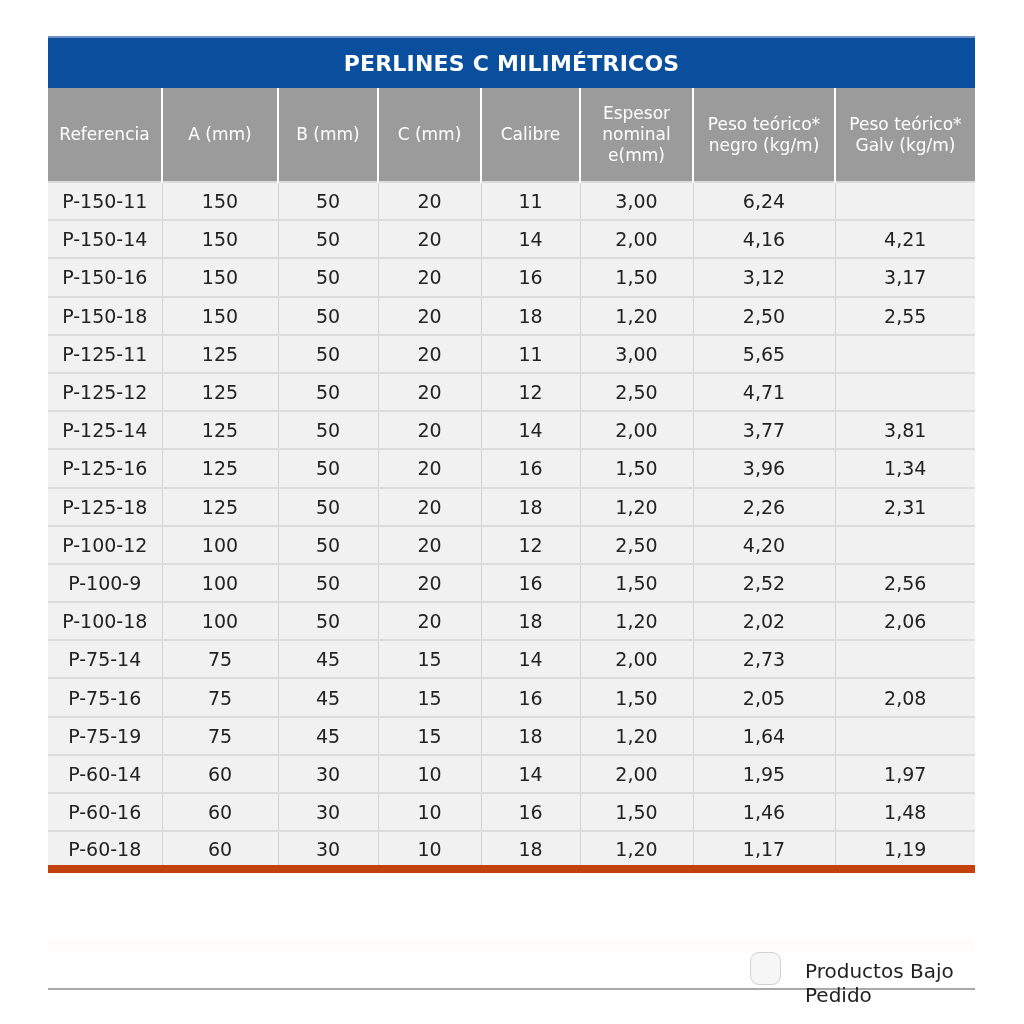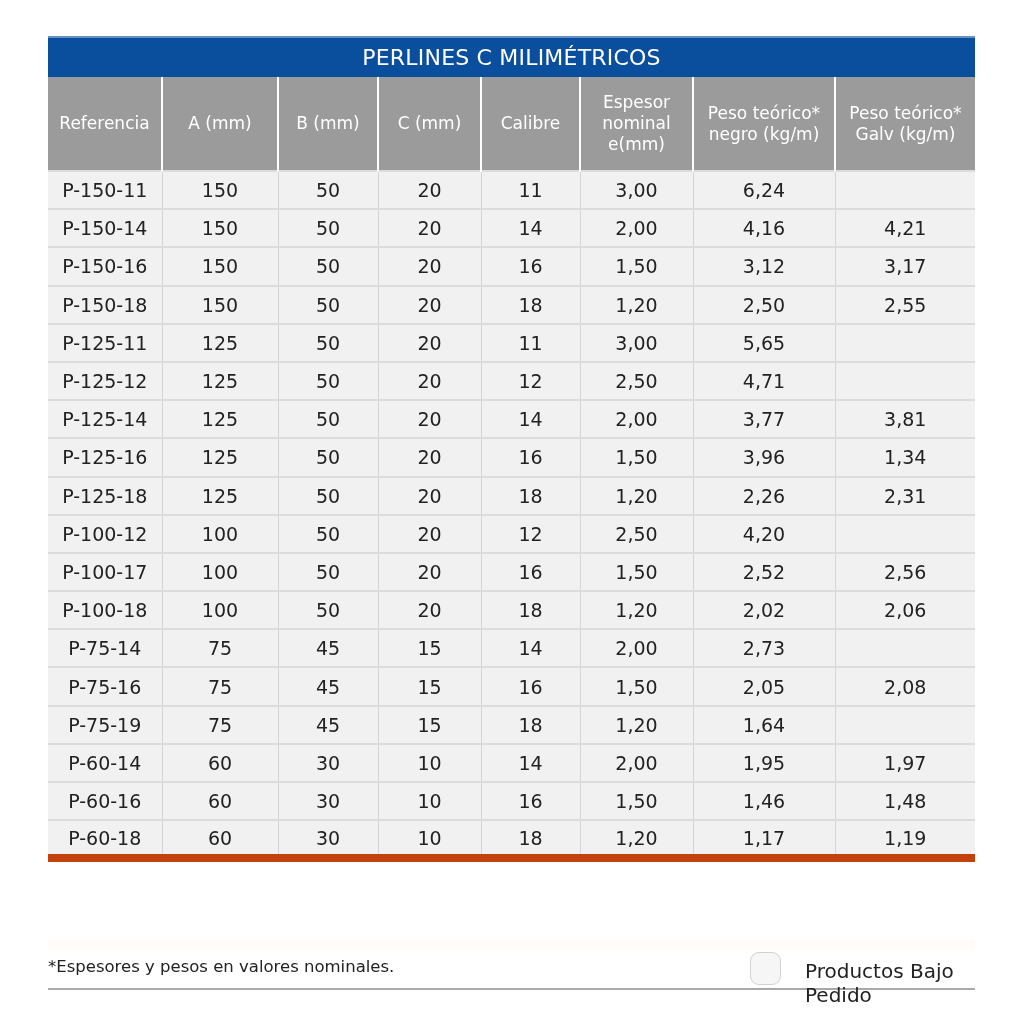--- a/index.html
+++ b/index.html
@@ -1,18 +1,18 @@
 <!DOCTYPE html>
 <html><head>
   <meta charset="utf-8">
   <style>
     html, body { margin:0; padding:0; background:#ffffff; }
     body { width:1024px; height:1024px; position:relative; overflow:hidden; font-family:"DejaVu Sans", sans-serif; }
     .wrap { position:absolute; left:48px; top:36px; width:927px; }
-    .title-bar { height:41px; background:#0a4f9e; color:#ffffff; font-weight:normal; font-size:22px; display:flex; align-items:center; justify-content:center; letter-spacing:0.2px; border-top:2px solid #6c8fc4; box-sizing:border-box; }
+    .title-bar { height:52px; background:#0a4f9e; color:#ffffff; font-weight:bold; font-size:22px; display:flex; align-items:center; justify-content:center; letter-spacing:0.2px; border-top:2px solid #6c8fc4; box-sizing:border-box; }
     table { border-collapse:collapse; width:927px; table-layout:fixed; }
     th { background:#9b9b9b; color:#ffffff; font-weight:normal; font-size:17px; line-height:21px; height:94px; padding:0 2px; text-align:center; vertical-align:middle; border-right:2px solid #ffffff; box-sizing:border-box; }
     th:last-child { border-right:none; }
     td { background:#f1f1f1; color:#222222; font-size:19px; height:38.2px; text-align:center; vertical-align:middle; border-right:1px solid #d4d4d4; border-top:2px solid #dcdcdc; box-sizing:border-box; padding:0; }
     td:last-child { border-right:none; }
     tbody tr:last-child td { border-bottom:8px solid #c2410c; }
     .footer { position:absolute; left:48px; top:940px; width:927px; height:48px; border-bottom:2px solid #a9a9a9; background:linear-gradient(#fdfbf6, #ffffff 30%); }
     .note { position:absolute; left:0; top:17px; font-size:16.5px; color:#222; }
     .legend-swatch { position:absolute; left:702px; top:12px; width:31px; height:33px; border:1px solid #d2d2d2; border-radius:9px; background:#f6f6f6; box-sizing:border-box; }
     .legend-label { position:absolute; left:757px; top:19px; font-size:20px; color:#222; }
@@ -160,21 +160,21 @@
           <td>P-100-12</td>
           <td>100</td>
           <td>50</td>
           <td>20</td>
           <td>12</td>
           <td>2,50</td>
           <td>4,20</td>
           <td></td>
         </tr>
         <tr>
-          <td>P-100-17</td>
+          <td>P-100-9</td>
           <td>100</td>
           <td>50</td>
           <td>20</td>
           <td>16</td>
           <td>1,50</td>
           <td>2,52</td>
           <td>2,56</td>
         </tr>
         <tr>
           <td>P-100-18</td>
@@ -244,16 +244,15 @@
           <td>18</td>
           <td>1,20</td>
           <td>1,17</td>
           <td>1,19</td>
         </tr>
       </tbody>
   </table>
 </div>
 
 <div class="footer">
-  <span class="note">*Espesores y pesos en valores nominales.</span>
   <span class="legend-swatch"></span>
   <span class="legend-label">Productos Bajo Pedido</span>
 </div>
 
 </body></html>

